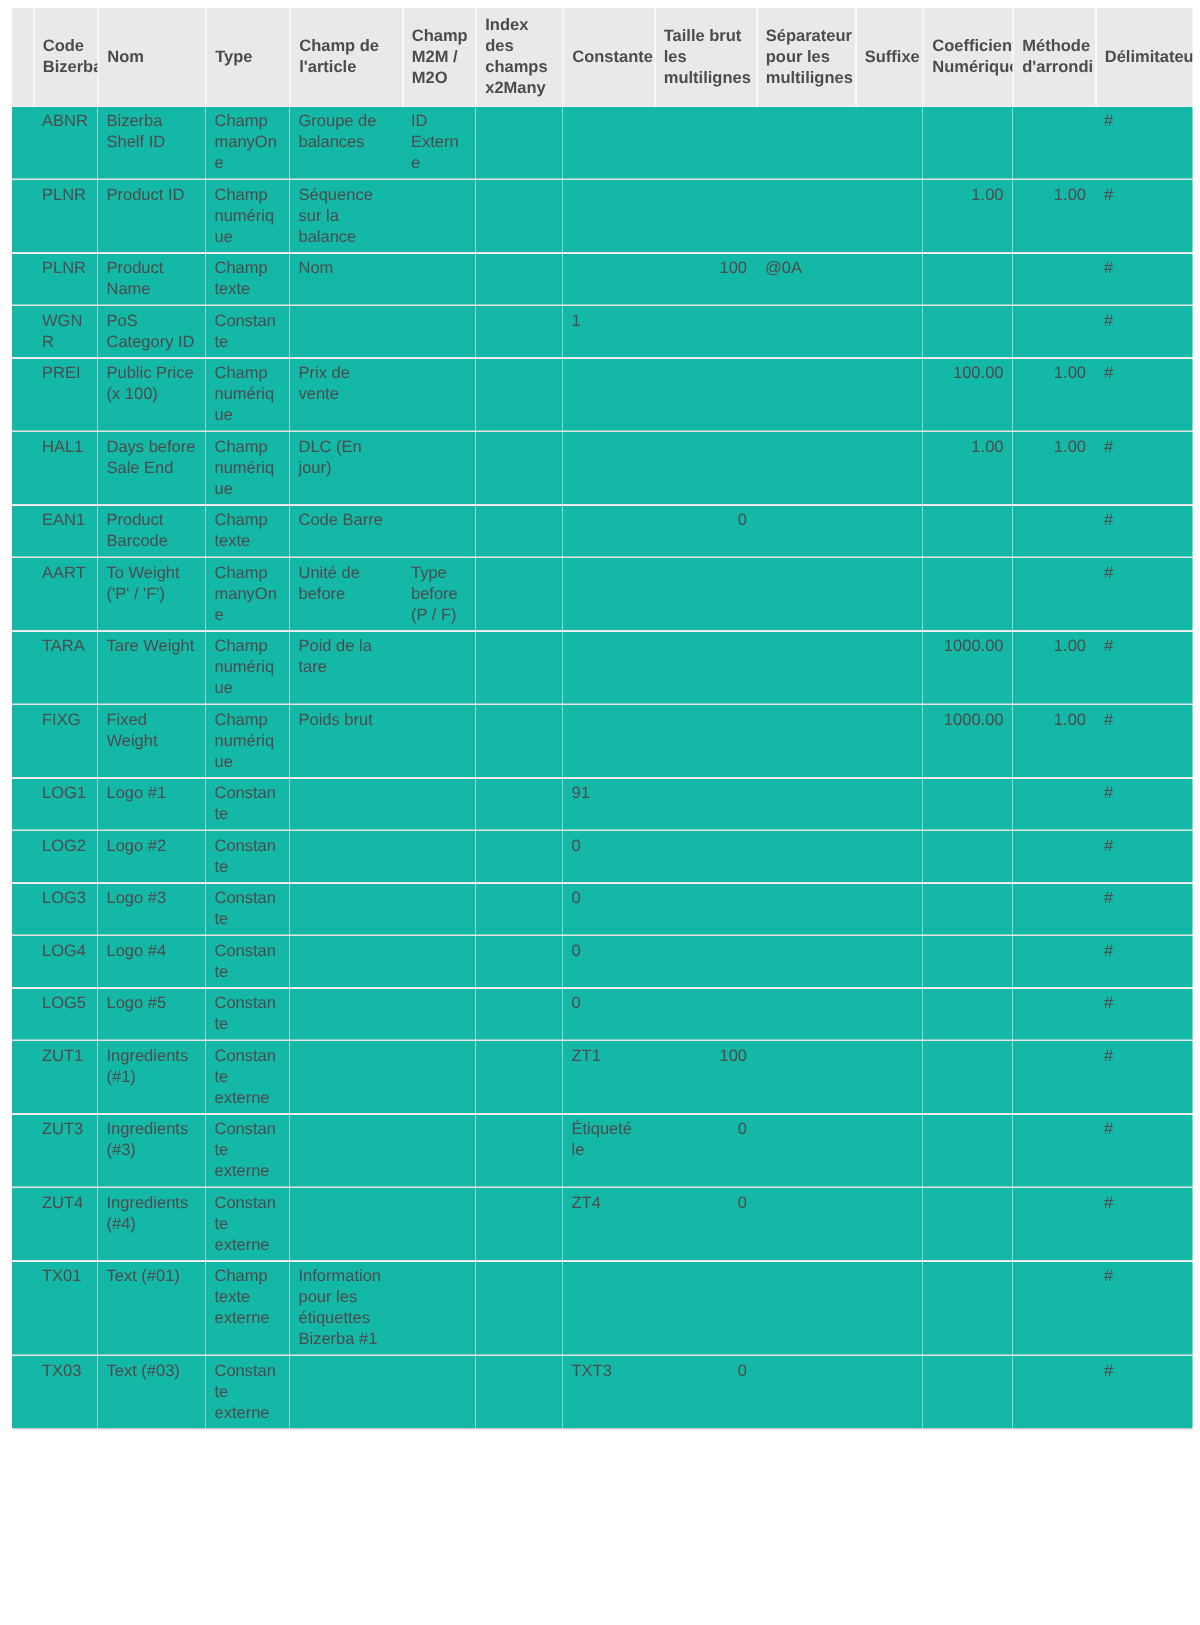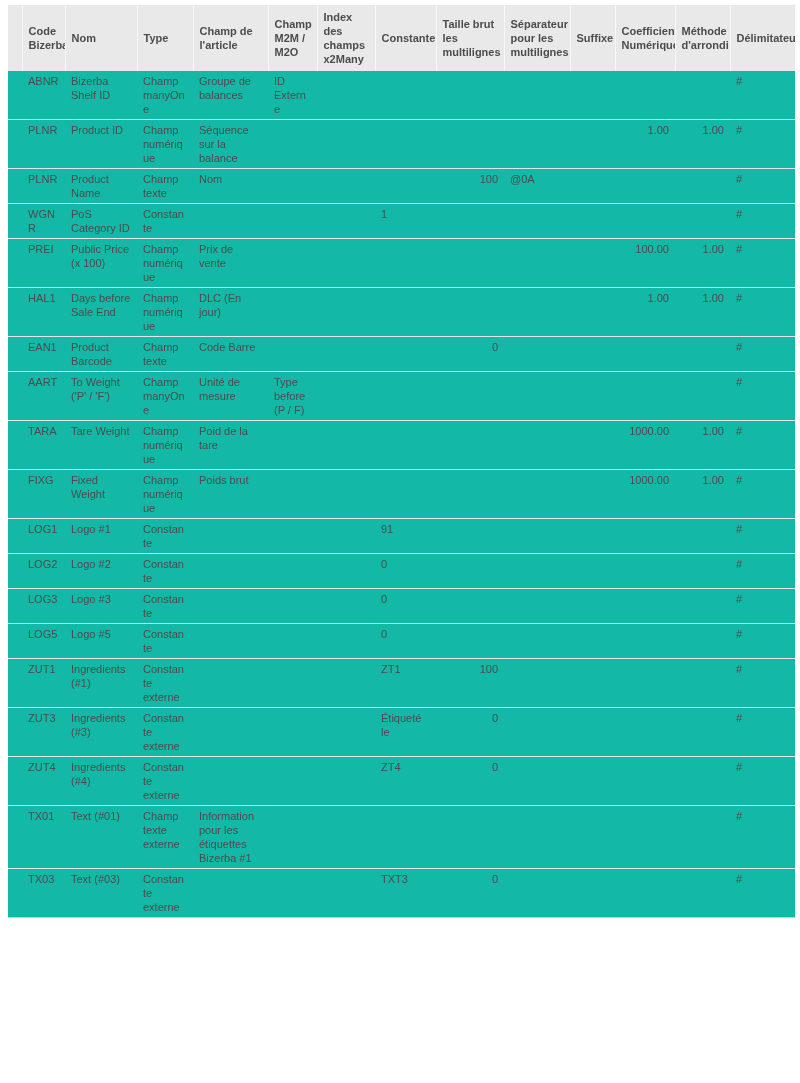--- a/index.html
+++ b/index.html
@@ -198,21 +198,21 @@
           <td class="col-suffixe"></td>
           <td class="col-coefficient"></td>
           <td class="col-methode"></td>
           <td class="col-delimitateur">#</td>
         </tr>
         <tr>
           <td></td>
           <td class="col-code">AART</td>
           <td class="col-nom">To Weight ('P' / 'F')</td>
           <td class="col-type">Champ manyOne</td>
-          <td class="col-champ_article">Unité de mesure</td>
+          <td class="col-champ_article">Unité de before</td>
           <td class="col-champ_m2m">Type before (P / F)</td>
           <td class="col-index_x2many"></td>
           <td class="col-constante"></td>
           <td class="col-taille"></td>
           <td class="col-separateur"></td>
           <td class="col-suffixe"></td>
           <td class="col-coefficient"></td>
           <td class="col-methode"></td>
           <td class="col-delimitateur">#</td>
         </tr>
@@ -277,20 +277,36 @@
           <td class="col-separateur"></td>
           <td class="col-suffixe"></td>
           <td class="col-coefficient"></td>
           <td class="col-methode"></td>
           <td class="col-delimitateur">#</td>
         </tr>
         <tr>
           <td></td>
           <td class="col-code">LOG3</td>
           <td class="col-nom">Logo #3</td>
+          <td class="col-type">Constante</td>
+          <td class="col-champ_article"></td>
+          <td class="col-champ_m2m"></td>
+          <td class="col-index_x2many"></td>
+          <td class="col-constante">0</td>
+          <td class="col-taille"></td>
+          <td class="col-separateur"></td>
+          <td class="col-suffixe"></td>
+          <td class="col-coefficient"></td>
+          <td class="col-methode"></td>
+          <td class="col-delimitateur">#</td>
+        </tr>
+        <tr>
+          <td></td>
+          <td class="col-code">LOG4</td>
+          <td class="col-nom">Logo #4</td>
           <td class="col-type">Constante</td>
           <td class="col-champ_article"></td>
           <td class="col-champ_m2m"></td>
           <td class="col-index_x2many"></td>
           <td class="col-constante">0</td>
           <td class="col-taille"></td>
           <td class="col-separateur"></td>
           <td class="col-suffixe"></td>
           <td class="col-coefficient"></td>
           <td class="col-methode"></td>

